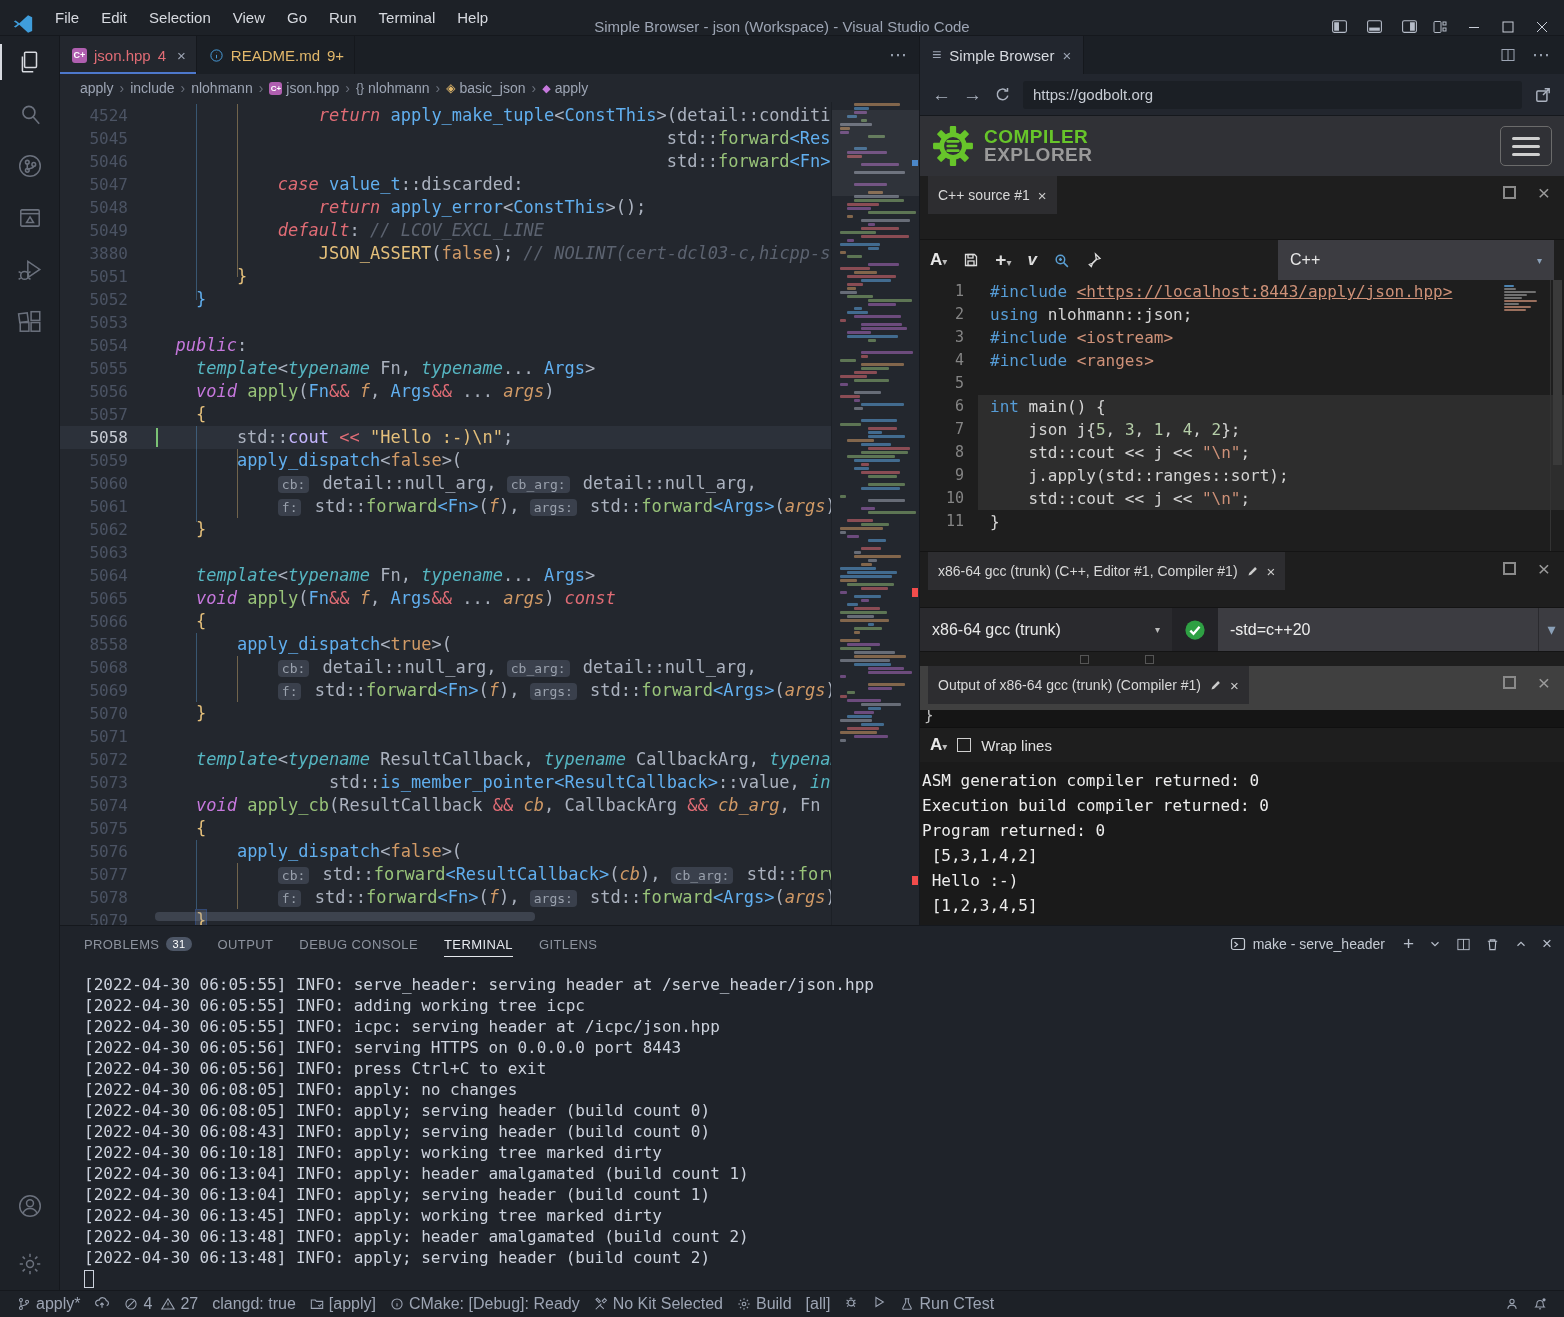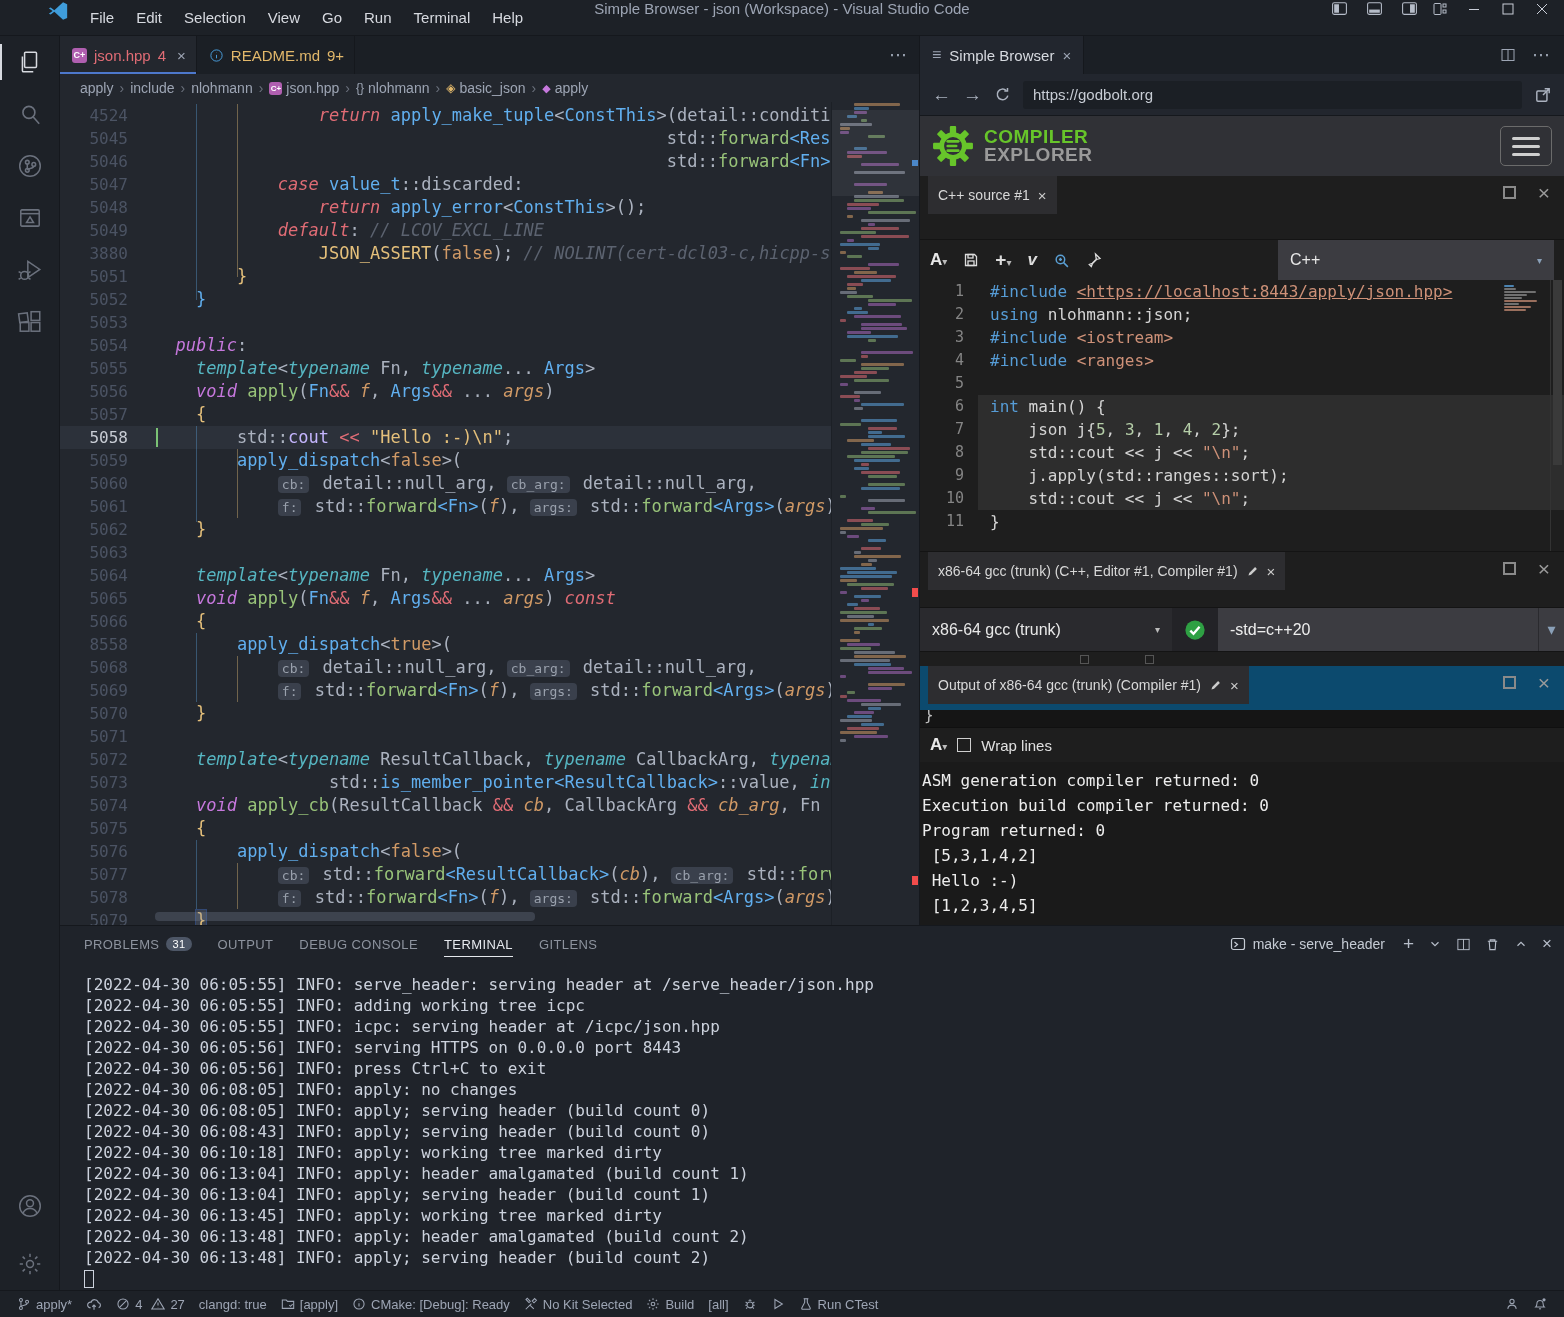--- a/index.html
+++ b/index.html
@@ -2,22 +2,22 @@
 <html><head>
 <meta charset="utf-8">
 <style>
   * { margin:0; padding:0; box-sizing:border-box; }
   html,body { width:1564px; height:1317px; overflow:hidden; background:#15181d;
     font-family:"Liberation Sans","DejaVu Sans",sans-serif; }
   svg { display:block; }
   .ic { color:#9da5b4; }
 
   
-  .titlebar { height:36px; background:#1d2127; display:flex; align-items:flex-start;
-    border-bottom:1px solid #15181d; position:relative; color:#d7dae0;padding-left:35px; }
+  .titlebar { height:36px; background:#1d2127; display:flex; align-items:flex-end;
+    border-bottom:1px solid #15181d; position:relative; color:#d7dae0; }
   .vslogo { margin:0 10px 0 12px; }
   .menus { display:flex; height:100%; }
   .menus .menu { padding:0 11px; font-size:15px; display:flex; align-items:center; color:#d7dae0; cursor:default; }
   .win-title { position:absolute; left:0; right:0; text-align:center; font-size:15px; color:#9da5b4; pointer-events:none; }
   .win-controls { margin-left:auto; display:flex; align-items:center; gap:18px; padding-right:14px; z-index:2; }
   .win-controls .wc { color:#b6bdc9; }
 
   
   .main { display:flex; height:1254px; }
   .activitybar { width:60px; background:#1d2127; display:flex; flex-direction:column; align-items:center;
@@ -121,21 +121,21 @@
   .comp-tabrow { height:56px; position:relative; background:#1e1e1e; border-bottom:1px solid #141414; }
   .comp-row { height:44px; background:#2a2a2e; display:flex; align-items:stretch; border-bottom:1px solid #141414; }
   .comp-select { width:252px; display:flex; align-items:center; padding:0 12px; color:#e8e8e8; font-size:16px; }
   .comp-select .tb-caret { margin-left:auto; }
   .comp-check { width:46px; background:#232327; display:flex; align-items:center; justify-content:center; }
   .comp-args { flex:1; background:#3c3c41; display:flex; align-items:center; padding:0 12px; font-size:16px; color:#eeeeee; }
   .comp-caret { width:26px; background:#3c3c41; display:flex; align-items:center; justify-content:center; color:#8aa0b8; border-left:1px solid #2a2a2e; }
   .comp-strip { height:14px; background:#1e1e1e; position:relative; }
   .comp-strip i { position:absolute; top:3px; width:9px; height:9px; border:1px solid #555; }
 
-  .out-tabrow { height:44px; position:relative; background:#0c4a6e; }
+  .out-tabrow { height:44px; position:relative; background:#404040; }
   .out-sliver { height:18px; background:#151515; color:#bdbdbd; font-family:"DejaVu Sans Mono",monospace;
     overflow:hidden; line-height:10px; padding-left:4px; border-bottom:1px solid #101010; }
   .out-toolbar { height:34px; background:#1e1e1e; display:flex; align-items:center; gap:10px; padding:0 10px; color:#e0e0e0; }
   .wrapbox { width:14px; height:14px; border:1.6px solid #cfcfcf; }
   .out-content { flex:1; background:#1a1a1a; padding:6px 0 0 2px; }
   .out-line { font-family:"DejaVu Sans Mono",monospace; font-size:16px; line-height:25px; color:#ededed; white-space:pre; }
 
   
   .panel { height:365px; background:#1f232a; border-top:1px solid #15181d; display:flex; flex-direction:column; }
   .panel-tabs { height:36px; display:flex; align-items:center; padding-left:24px; position:relative; }
@@ -146,21 +146,21 @@
   .pbadge { background:#4d5666; color:#fff; border-radius:9px; font-size:11px; padding:1px 6px; }
   .term-actions { position:absolute; right:12px; top:0; height:100%; display:flex; align-items:center; gap:14px; color:#b6bdc9; }
   .term-title { font-size:14px; color:#c5cbd4; margin-right:4px; display:flex; gap:7px; align-items:center; }
   .term-plus { font-size:19px; }
   .term-content { flex:1; padding:12px 0 0 24px; overflow:hidden; }
   .tline { font-family:"DejaVu Sans Mono",monospace; font-size:16px; line-height:21px; color:#ccd2dd; white-space:pre; }
   .tcursor { width:10px; height:18px; border:1px solid #ccd2dd; margin-top:2px; }
 
   
   .statusbar { height:27px; background:#1d2127; border-top:1px solid #15181d; display:flex; align-items:center;
-    color:#9da5b4; font-size:13px; padding:0 10px; }
+    color:#9da5b4; font-size:16px; padding:0 10px; }
   .st-item { display:flex; align-items:center; gap:5px; padding:0 7px; height:100%; }
   .st-right { margin-left:auto; display:flex; }
 </style>
 </head>
 <body>
 
 <div class="titlebar">
   <span class="vslogo">
     <svg width="22" height="22" viewBox="0 0 24 24">
         <path fill="#3f9ddb" d="M17.5 2.5 8 11.2 4 8.2l-2 .9 4.1 2.9L2 14.9l2 .9 4-3 9.5 8.7 4.5-2V4.5z"></path>

